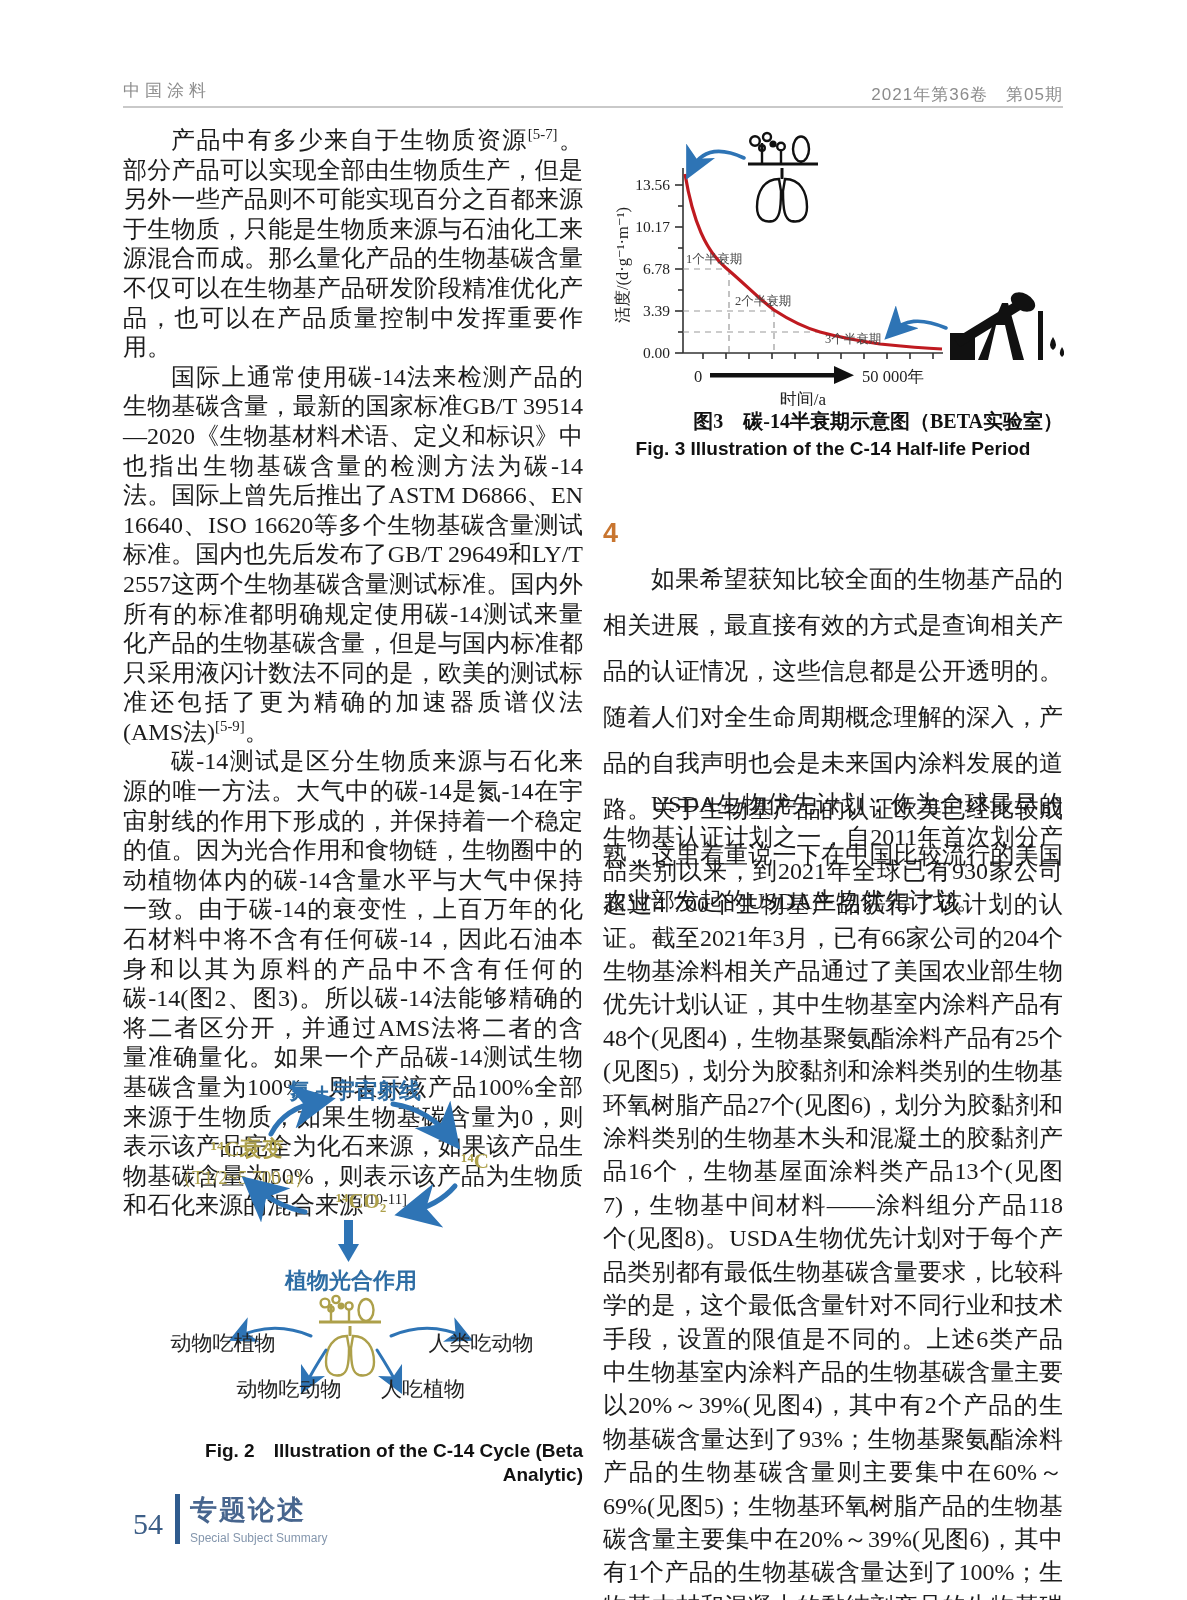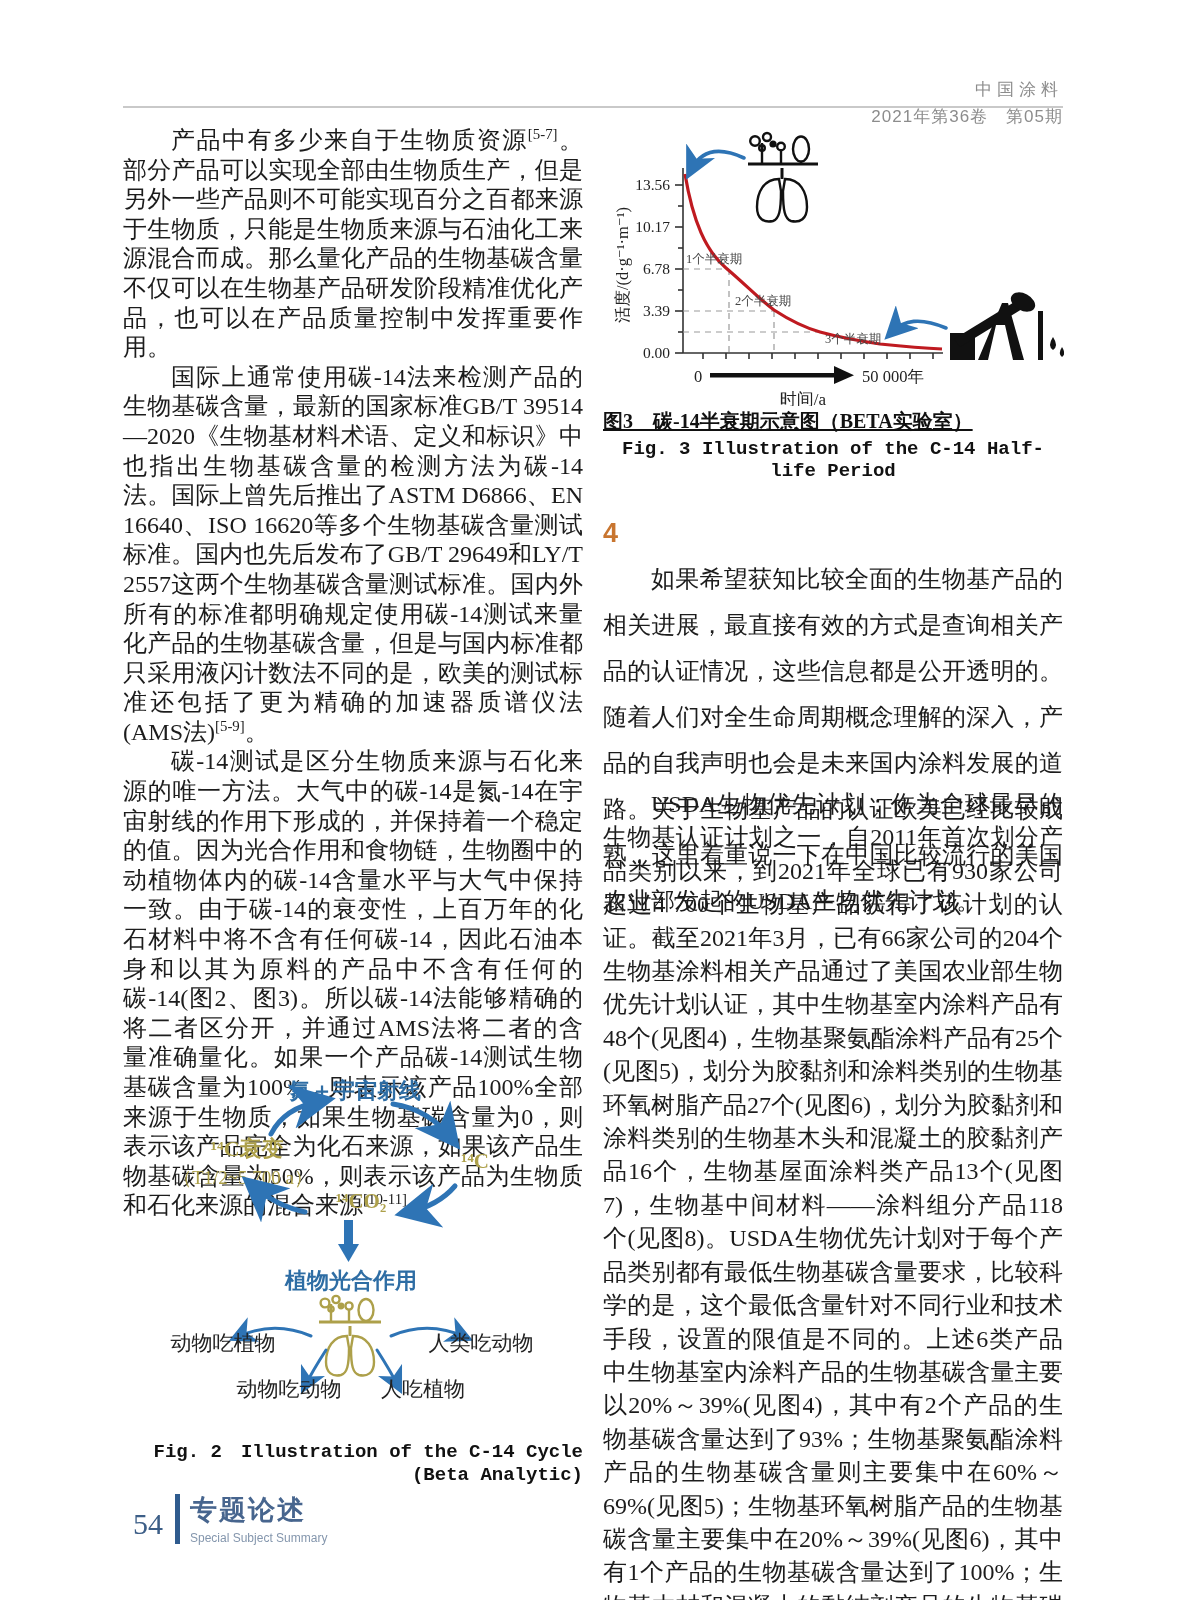--- a/index.html
+++ b/index.html
@@ -2,34 +2,34 @@
 <html><head>
 <meta charset="utf-8">
 <style>
   * { margin:0; padding:0; box-sizing:border-box; }
   body { background:#e8e8e8; font-family:"Liberation Serif","DejaVu Serif",serif; }
   .page { position:relative; width:1187px; height:1600px; background:#ffffff; margin:0 auto; overflow:hidden; }
 
   
   .header { position:absolute; left:123px; top:78px; width:940px; height:30px;
             border-bottom:2px solid #c9c9c9; display:flex; justify-content:space-between; align-items:flex-end;
-            font-family:"Liberation Sans","DejaVu Sans",sans-serif; color:#8c8c8c;flex-direction:column; }
+            font-family:"Liberation Sans","DejaVu Sans",sans-serif; color:#8c8c8c; }
   .header .jname { font-size:17px; letter-spacing:5px; padding-bottom:4px; }
   .header .issue { font-size:17px; letter-spacing:1px; padding-bottom:0; }
 
   
   .col { position:absolute; width:460px; color:#1c1c1c; }
   .col-left  { left:123px; top:126px; }
 
   p.body-par { font-size:24px; line-height:29.6px; text-align:justify; text-indent:2em; color:#1c1c1c; }
   sup { font-size:0.62em; line-height:0; }
 
   
-  .cap-zh { font-size:20px; font-weight:bold; text-align:left; color:#111;text-decoration:underline; }
-  .cap-en { font-size:19px; font-weight:bold; text-align:center; color:#111; font-family:Liberation Mono, monospace; }
+  .cap-zh { font-size:20px; font-weight:bold; text-align:right; color:#111; }
+  .cap-en { font-size:19px; font-weight:bold; text-align:center; color:#111; font-family:Liberation Sans, sans-serif; }
 
   
   .sec-head { position:absolute; left:603px; top:518px; width:460px; display:flex; gap:26px;
               font-family:"Liberation Sans","DejaVu Sans",sans-serif; font-weight:bold; font-size:27px; color:#c8752f; }
 
   
   .fig3-wrap { position:absolute; left:598px; top:130px; width:466px; }
   .fig3-capzh { position:absolute; left:603px; top:408px; width:460px; }
   .fig3-capen1 { position:absolute; left:603px; top:438px; width:460px; }
   .fig3-capen2 { position:absolute; left:603px; top:466px; width:460px; }

